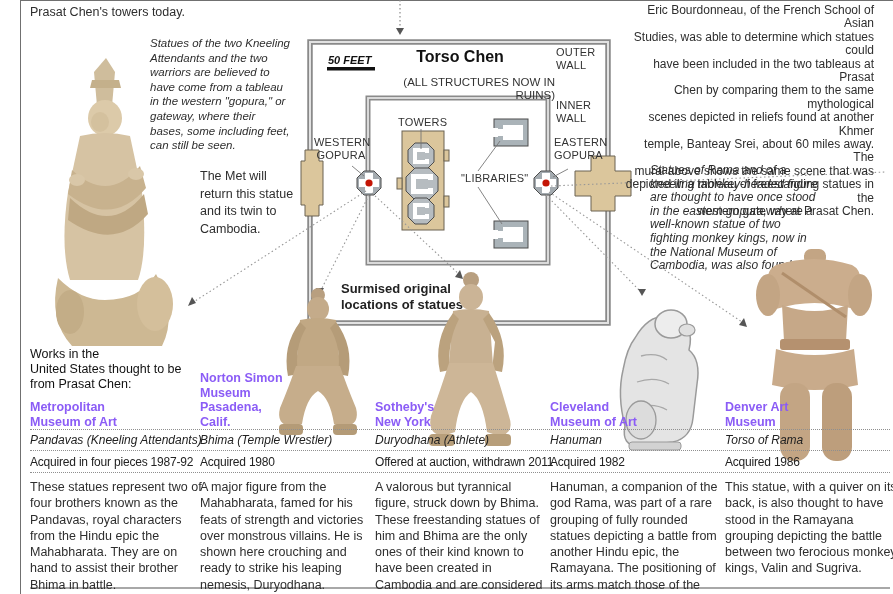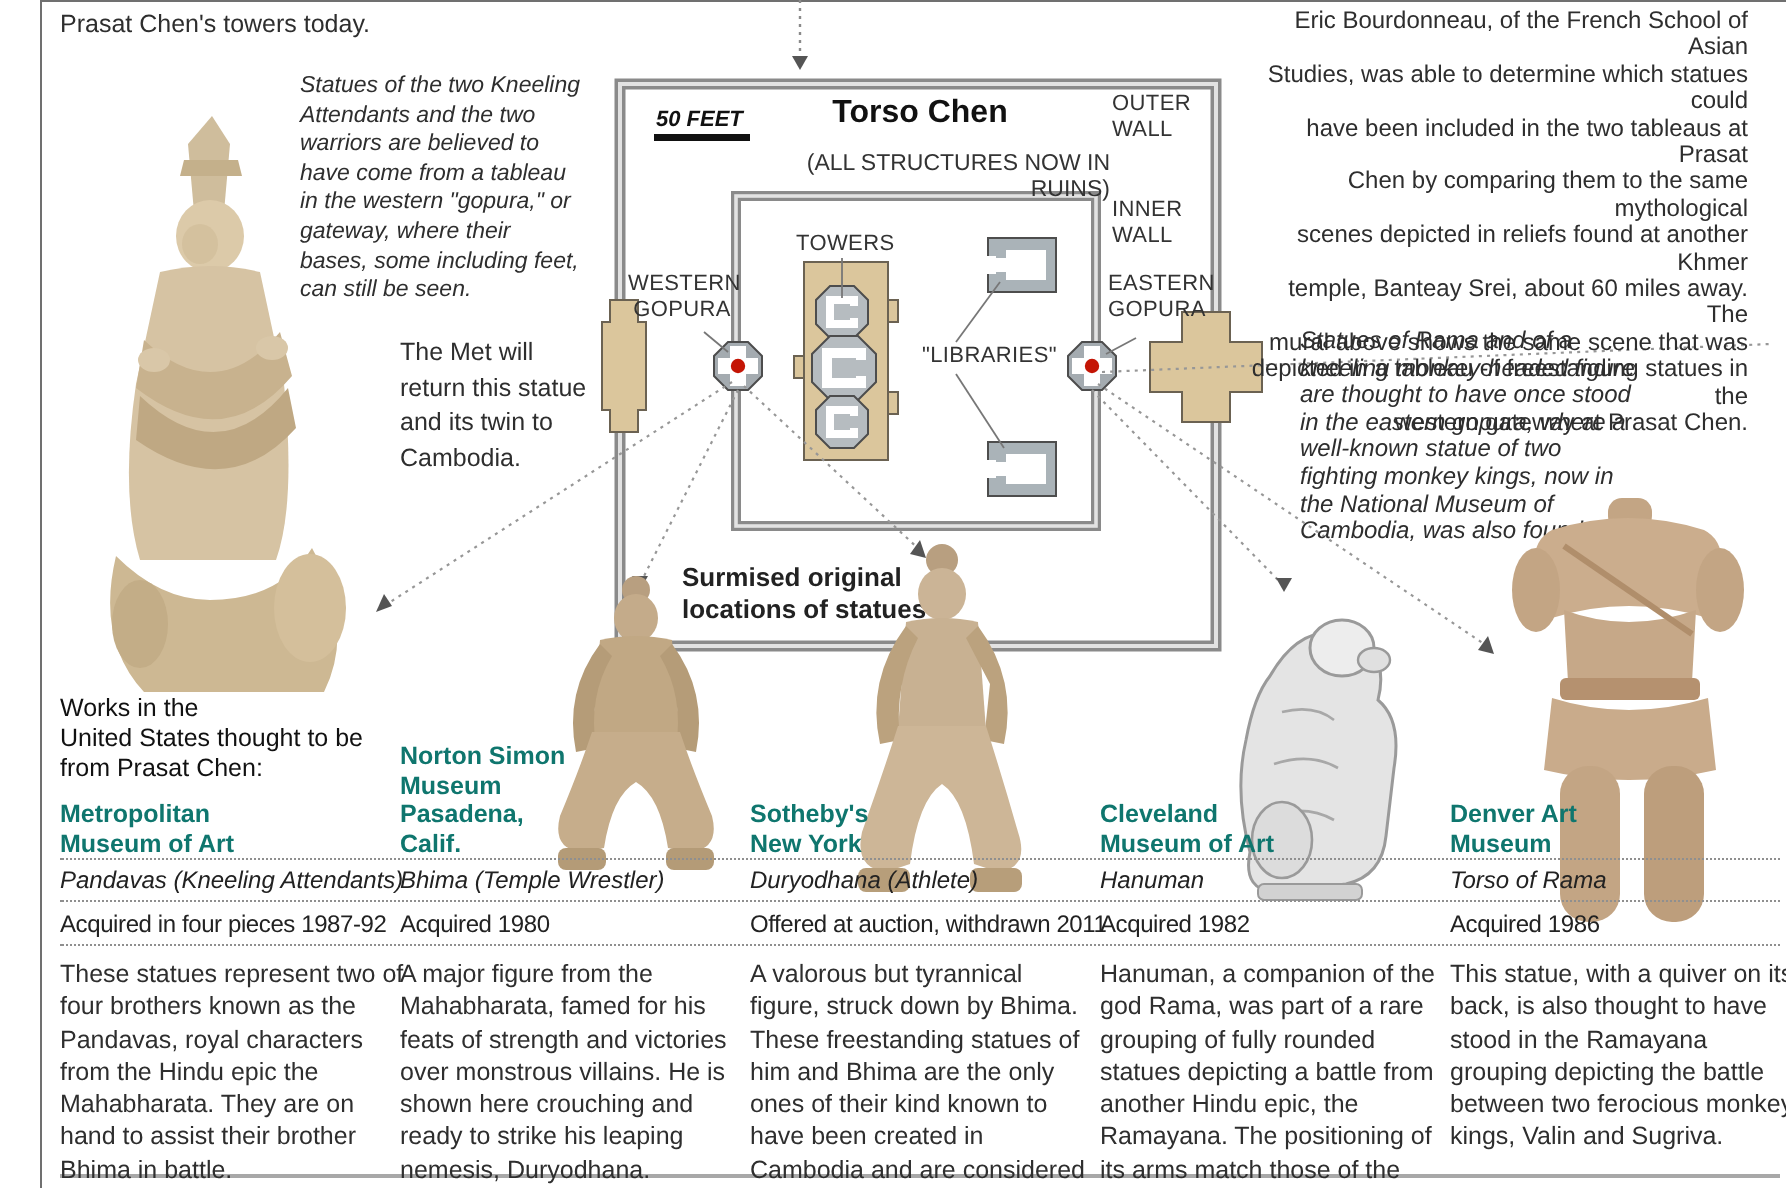--- a/index.html
+++ b/index.html
@@ -10,21 +10,21 @@
   .cap{font-size:12.5px;line-height:16px;color:#2e2e2e;}
   .ital{font-style:italic;}
   .rule-top{left:20px;top:0;width:873px;border-top:1px solid #707070;}
   .rule-left{left:20px;top:0;height:594px;border-left:1px solid #707070;}
   .maplbl{font-size:11px;line-height:12.6px;color:#333;letter-spacing:.2px;white-space:pre-line;}
   .maptitle{font-size:16px;line-height:18px;font-weight:bold;color:#111;text-align:center;}
   .mapsub{font-size:11.5px;line-height:13px;color:#333;text-align:right;}
   .scale{font-size:11px;font-weight:bold;color:#111;}
   .surmised{font-size:13px;line-height:15.5px;font-weight:bold;color:#222;white-space:pre-line;}
   .intro{font-size:12.5px;line-height:14.8px;font-weight:normal;color:#111;white-space:pre-line;width:178px;}
-  .mus{position:absolute;bottom:165px;width:172px;font-size:12.5px;line-height:14.5px;font-weight:bold;color:#0f766e;white-space:pre-line;}
+  .mus{position:absolute;bottom:165px;width:172px;font-size:12.5px;line-height:14.5px;font-weight:bold;color:#8b5cf6;white-space:pre-line;}
   .work{position:absolute;top:433px;font-size:12px;font-style:italic;color:#222;white-space:nowrap;}
   .acq{position:absolute;top:455px;font-size:12px;letter-spacing:-0.2px;color:#222;white-space:nowrap;}
   .desc{position:absolute;top:479px;width:172px;font-size:12.5px;line-height:16.3px;color:#2e2e2e;}
   .dotrule{position:absolute;left:30px;width:860px;border-top:1px dotted #8f8f8f;}
   .solidrule{position:absolute;left:30px;width:860px;border-top:2px solid #a8a8a8;}
   .c1{left:30px}.c2{left:200px}.c3{left:375px}.c4{left:550px}.c5{left:725px}
   svg{display:block;}
 </style>
 </head>
 <body>

